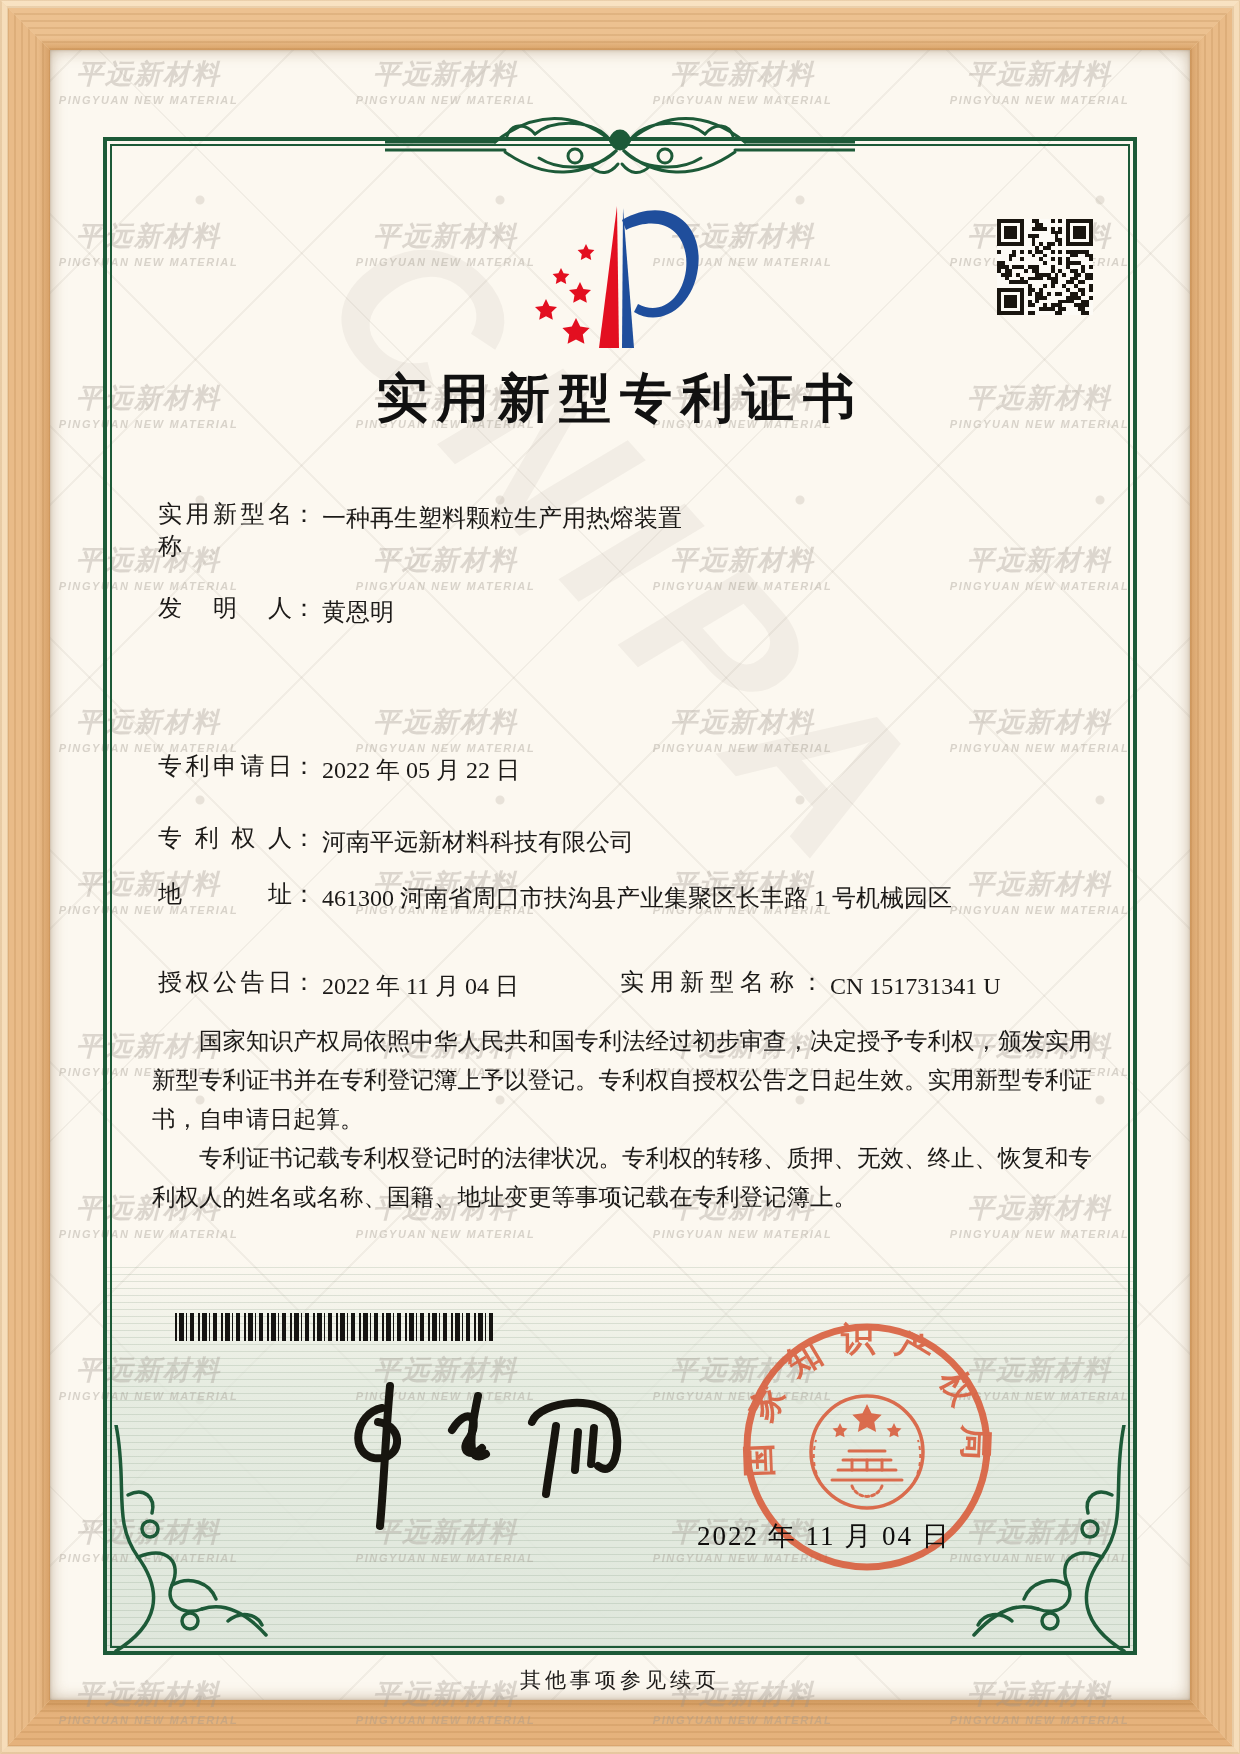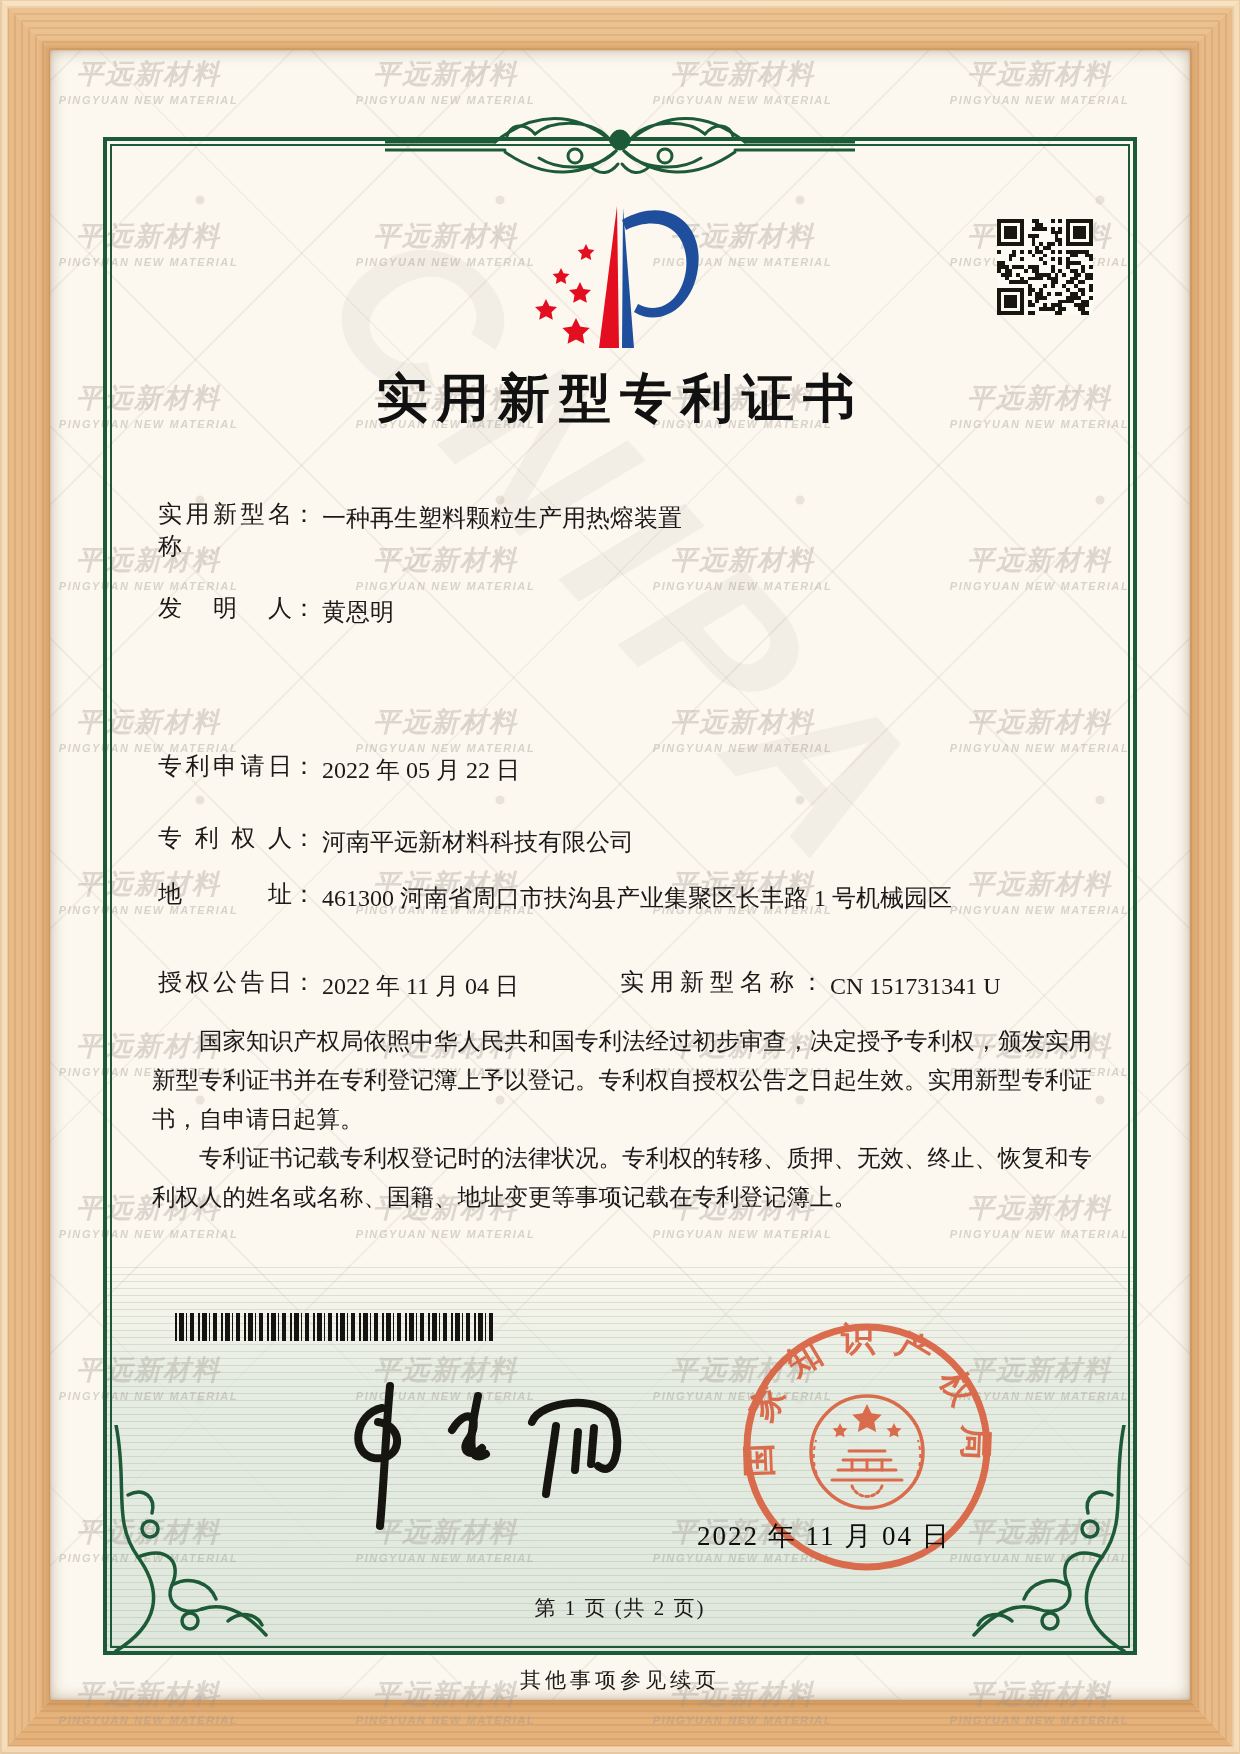--- a/index.html
+++ b/index.html
@@ -604,15 +604,14 @@
           <path d="M92 160 H162"></path>
         <path d="M112 140 V150"></path>
           <path d="M127 140 V150"></path>
           <path d="M142 140 V150"></path>
         <path d="M112 166 A16 16 0 0 0 142 166" stroke-dasharray="3 3"></path>
       </g>
     </g>
   </svg>
   <div class="seal-date">2022 年 11 月 04 日</div>
 
-  <div class="page-footer">第 1 页 (共 2 页)</div>
   <div class="cont-note">其他事项参见续页</div>
 </div>
 
 </body></html>

